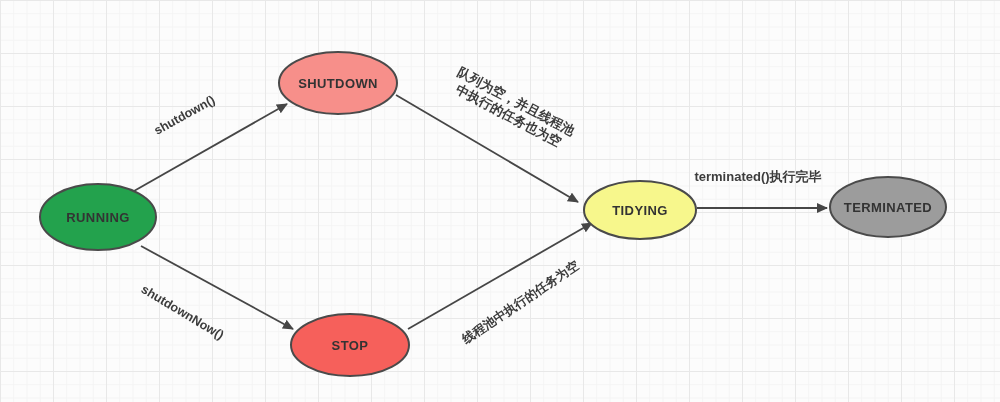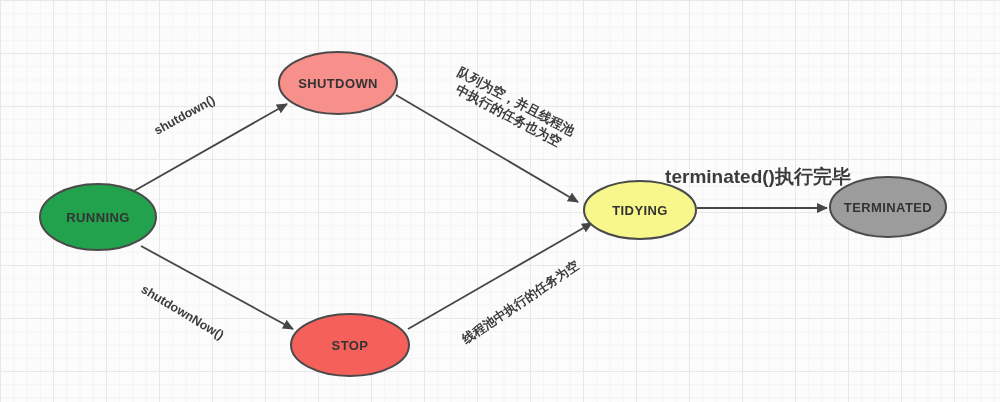--- a/index.html
+++ b/index.html
@@ -35,21 +35,21 @@
     color: #3c3c3c;
     font-size: 12.5px;
     transform-origin: center center;
     text-align: center;
     line-height: 1.25;
   }
   .lbl-shutdown      { left: 185px; top: 116px; transform: translate(-50%,-50%) rotate(-29deg); }
   .lbl-shutdownnow   { left: 182px; top: 313px; transform: translate(-50%,-50%) rotate(31deg); }
   .lbl-queue-empty   { left: 512px; top: 109px; transform: translate(-50%,-50%) rotate(28deg); font-size: 13px; }
   .lbl-tasks-empty   { left: 521px; top: 303px; transform: translate(-50%,-50%) rotate(-34deg); }
-  .lbl-terminated    { left: 758px; top: 177px; transform: translate(-50%,-50%); font-size: 19px; }
+  .lbl-terminated    { left: 758px; top: 177px; transform: translate(-50%,-50%); font-size: 13px; }
 </style>
 </head>
 <body>
 
 <div class="canvas">
 
   <svg class="diagram" width="1000" height="402" viewBox="0 0 1000 402">
     <defs>
       <marker id="arrowhead" markerUnits="userSpaceOnUse" markerWidth="12" markerHeight="10" refX="10" refY="5" orient="auto">
         <path d="M0,0 L11,5 L0,10 z" fill="#464646"></path>

